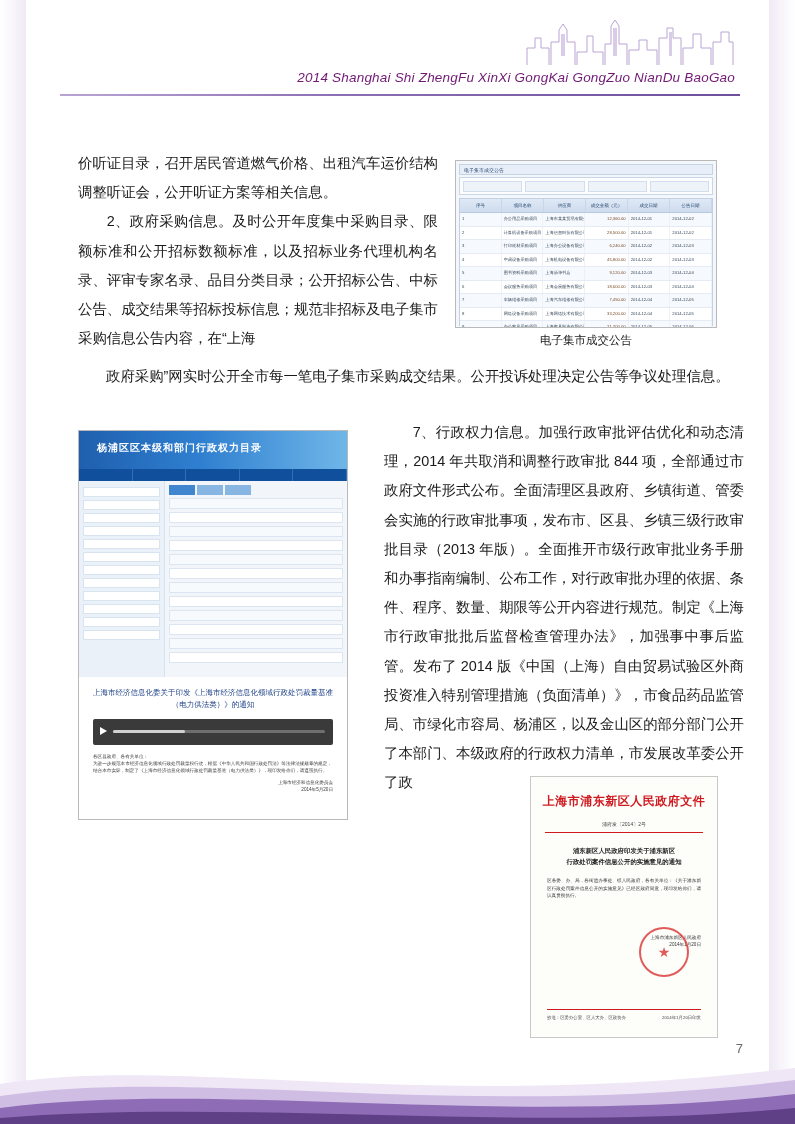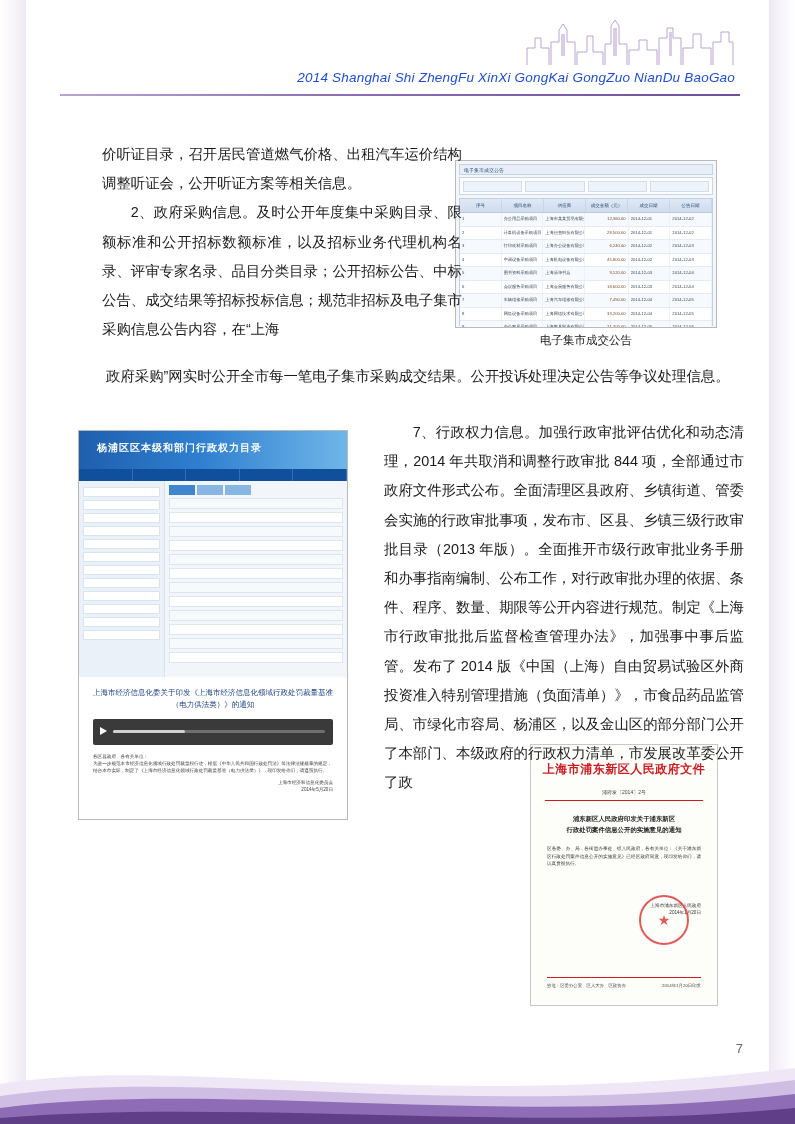--- a/index.html
+++ b/index.html
@@ -39,21 +39,21 @@
   .skyline {
     position: absolute;
     right: 60px; top: 18px;
     width: 210px; height: 48px;
   }
   .header-title {
     position: absolute;
     right: 60px; top: 70px;
     font-size: 13.5px;
     font-style: italic;
-    color: #1d4ed8;
+    color: #701a75;
     letter-spacing: 0.2px;
     white-space: nowrap;
   }
   .header-rule {
     position: absolute;
     left: 60px; top: 94px;
     width: 680px; height: 2px;
     background: linear-gradient(to right, #b9a4d4 0%, #8e6fb5 40%, #6f4f9c 100%);
   }
 
@@ -345,21 +345,21 @@
     border-top: 1px solid #cf1b20;
     padding-top: 4px;
     font-size: 4.4px;
     line-height: 7px;
     color: #444;
     display: flex;
     justify-content: space-between;
   }
 
   
-  .para-top { position: absolute; left: 78px; top: 140px; width: 360px; margin-left: 24px; }
+  .para-top { position: absolute; left: 78px; top: 149px; width: 360px; }
   .para-full1 { position: absolute; left: 78px; top: 362px; width: 640px; margin-left: 28px; }
   .para-right { position: absolute; left: 358px; top: 418px; width: 360px; margin-left: 26px; }
   .para-bottom { position: absolute; left: 78px; top: 826px; width: 440px; }
   .txt {
     font-size: 14.4px;
     line-height: 29.2px;
     color: #1a1a1a;
     text-align: justify;
     margin: 0;
     font-family: "Liberation Sans", sans-serif;
@@ -551,21 +551,21 @@
           <span class="num">21,700.00</span>
           <span>2014-12-05</span>
           <span>2014-12-06</span>
         </div>
       </div>
     </div>
     <div class="fig-caption">电子集市成交公告</div>
   </div>
 
   <div class="fig fig3">
-    <div class="shot" style="position:relative;">
+    <div class="shot" style="position:relative;margin-top:32px;">
       <div class="f3-head">上海市浦东新区人民政府文件</div>
       <div class="f3-sub">浦府发〔2014〕2号</div>
       <div class="f3-line"></div>
       <div class="f3-title">
         <div>浦东新区人民政府印发关于浦东新区</div>
         <div>行政处罚案件信息公开的实施意见的通知</div>
       </div>
       <div class="f3-para">区各委、办、局，各街道办事处、镇人民政府，各有关单位：《关于浦东新区行政处罚案件信息公开的实施意见》已经区政府同意，现印发给你们，请认真贯彻执行。</div>
       <div class="f3-para" style="text-align:right;margin-top:34px;">上海市浦东新区人民政府</div>
       <div class="f3-para" style="text-align:right;margin-top:0;">2014年1月20日</div>

